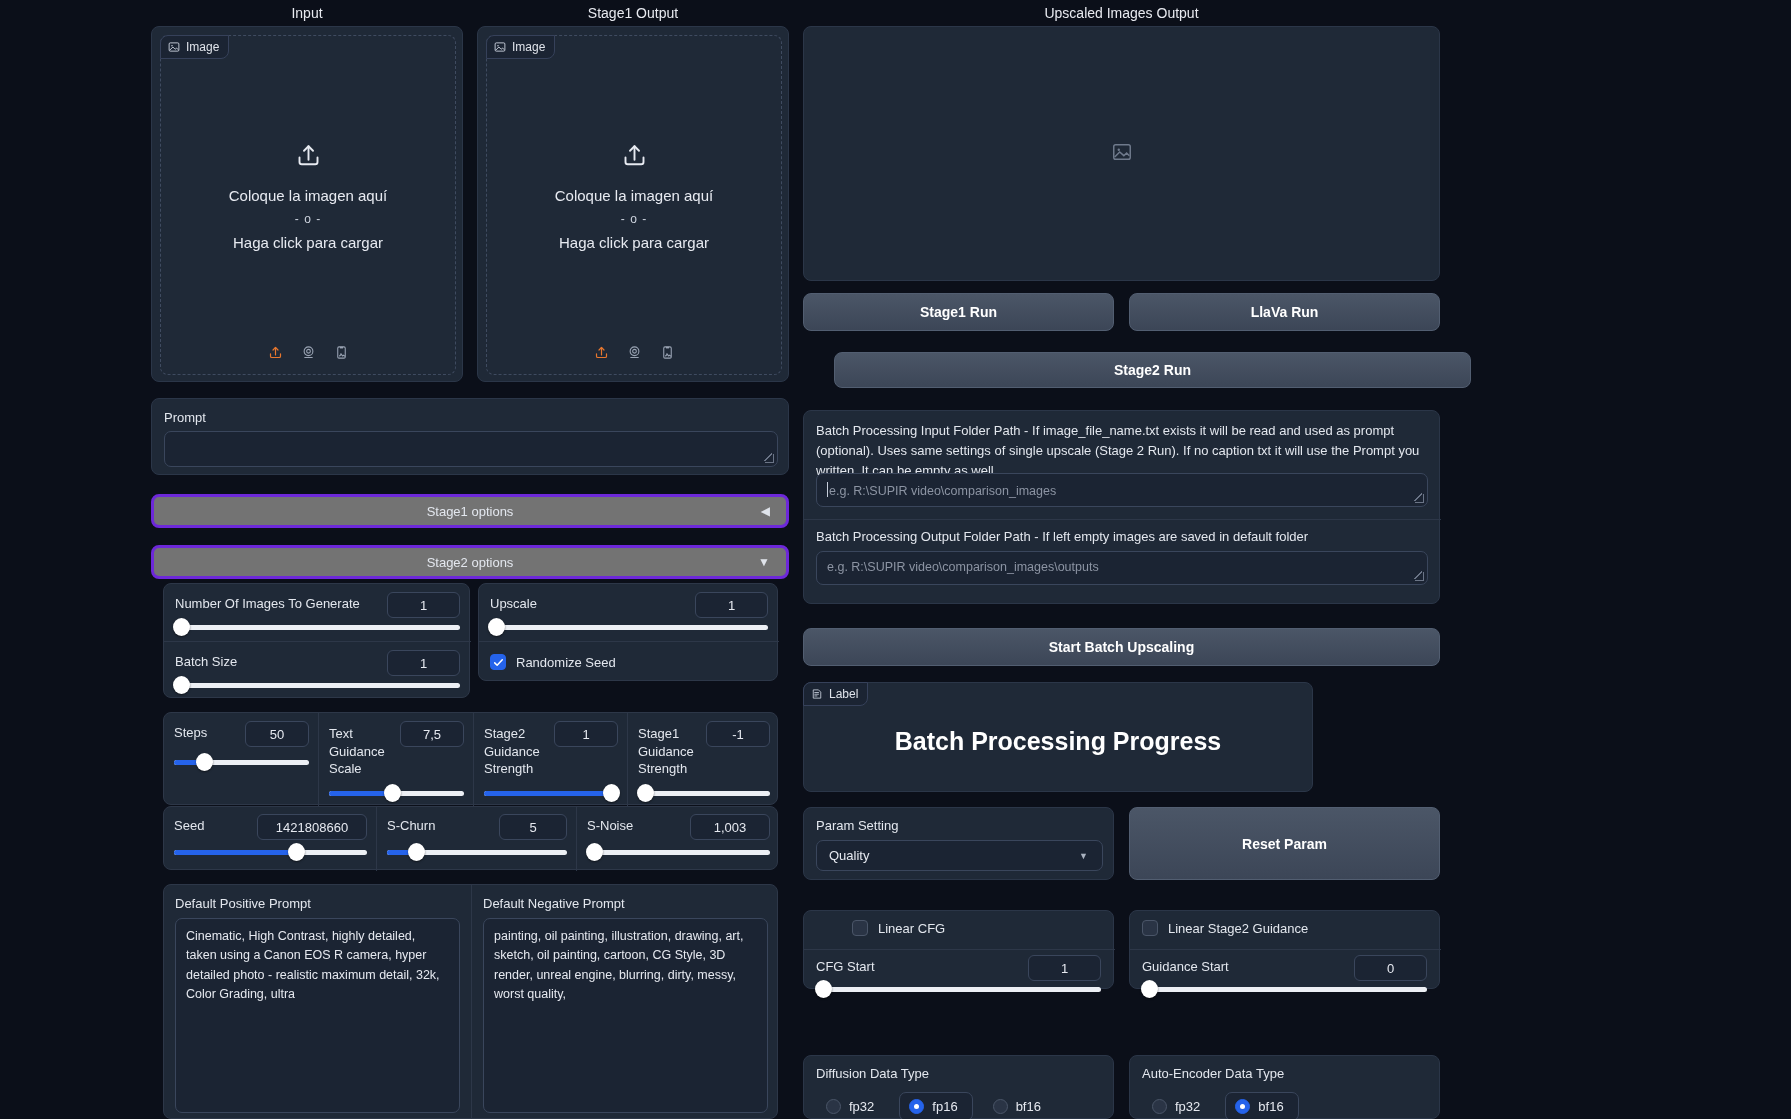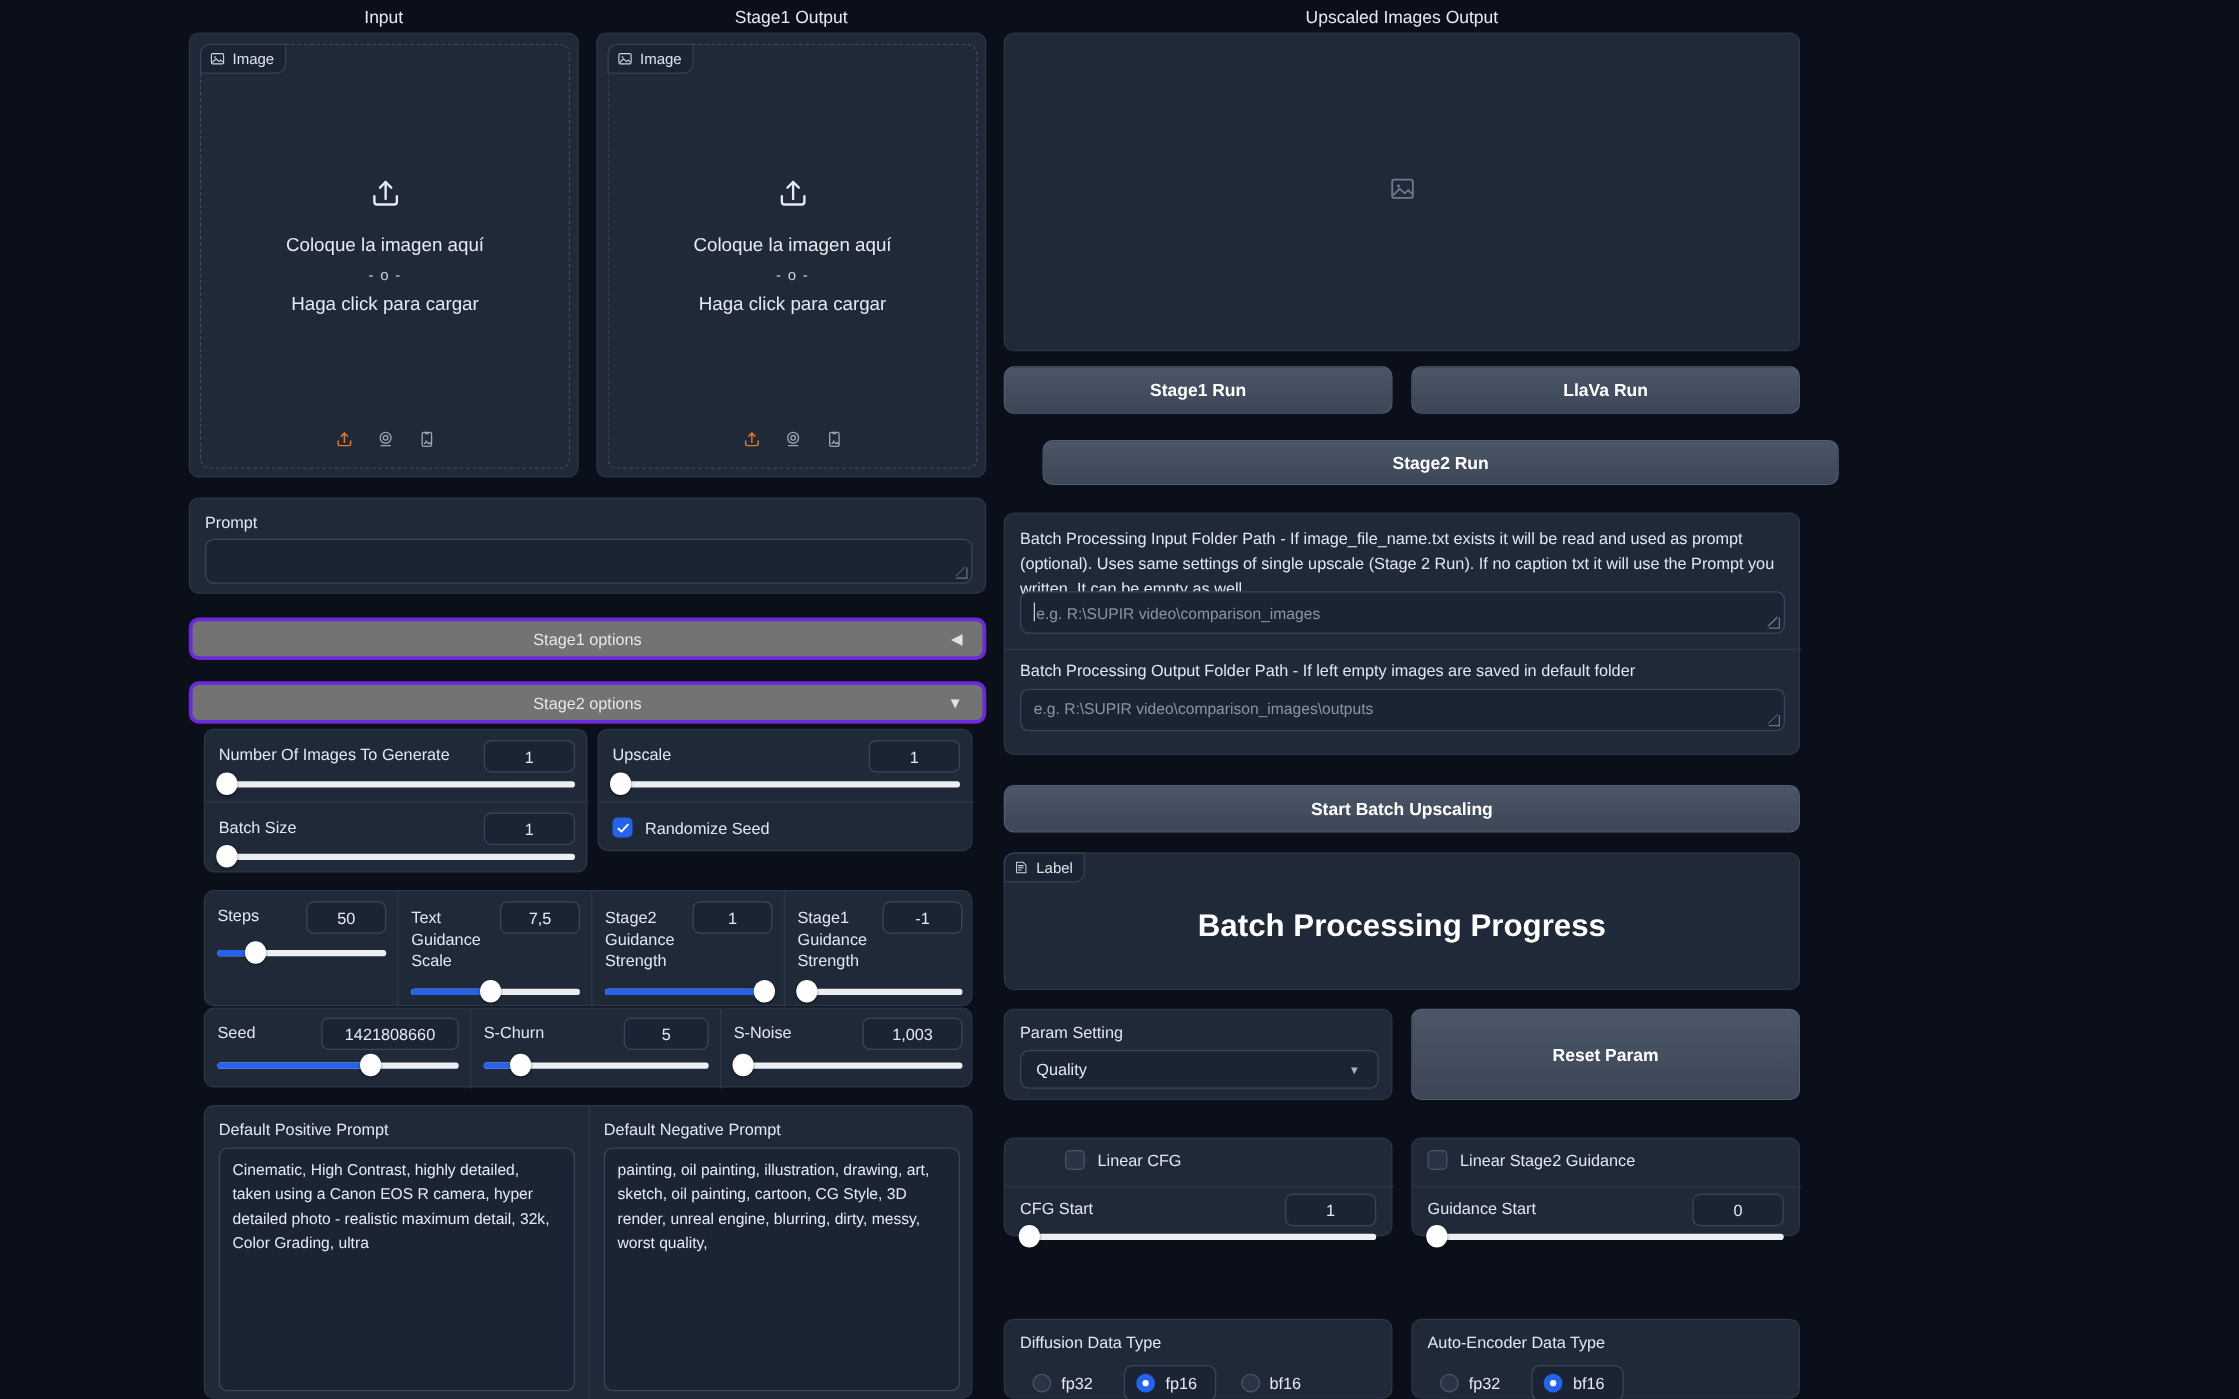--- a/index.html
+++ b/index.html
@@ -478,21 +478,21 @@
     <div class="ta ph" style="position:absolute;left:12px;top:140px;width:612px;height:34px;display:flex;align-items:center;" title="e.g. R:\SUPIR video\comparison_images\outputs">
       <span>e.g. R:\SUPIR video\comparison_images\outputs</span>
       <span class="resize-grip"></span>
     </div>
   </div>
 
   <div class="btn" style="left:803px;top:628px;width:637px;height:38px;">
     <span>Start Batch Upscaling</span>
   </div>
 
-  <div class="panel" style="position:absolute;left:803px;top:682px;width:637px;height:110px;">
+  <div class="panel" style="position:absolute;left:803px;top:682px;width:510px;height:110px;">
     <div class="badge">
       <svg width="12" height="12" viewBox="0 0 16 16">
         <path d="M3 2.5h7l3 3v8H3z" fill="none" stroke="#cfd6e2" stroke-width="1.1"></path>
         <path d="M5 6h5M5 8.3h5M5 10.6h3" stroke="#cfd6e2" stroke-width="1.1" stroke-linecap="round"></path>
       </svg>
       <span>Label</span>
     </div>
     <div class="progress-title" style="position:absolute;left:0;right:0;top:44px;">Batch Processing Progress</div>
   </div>
 

